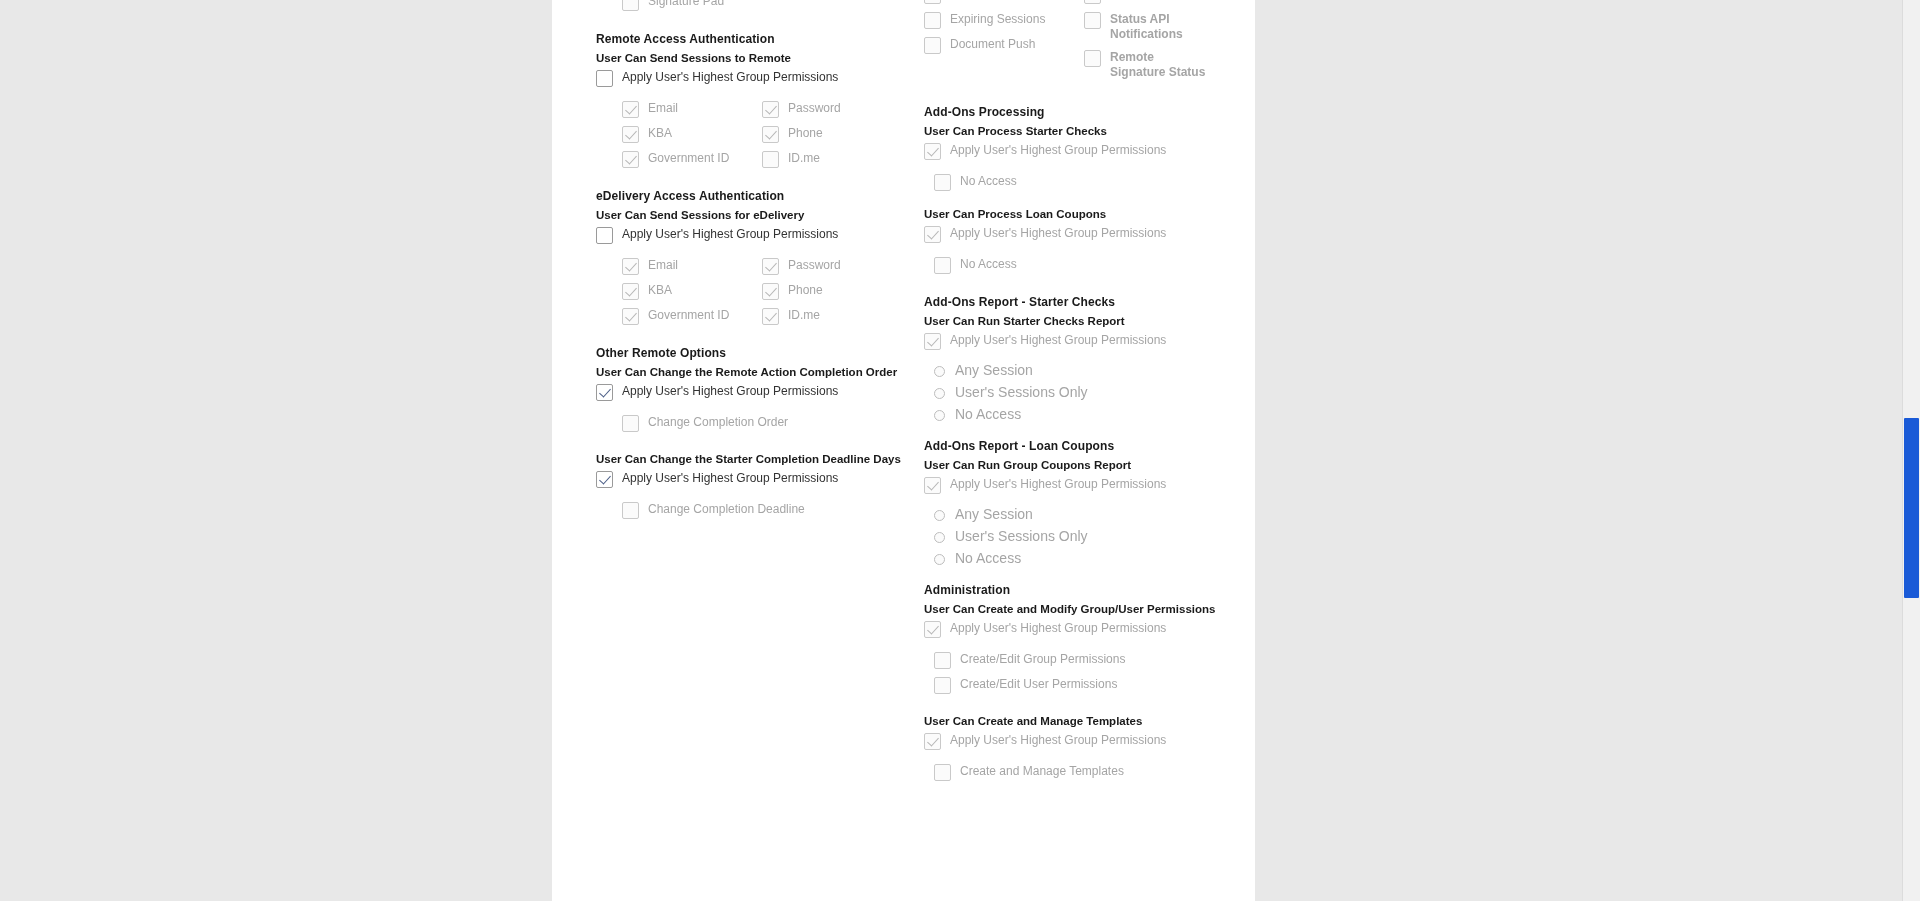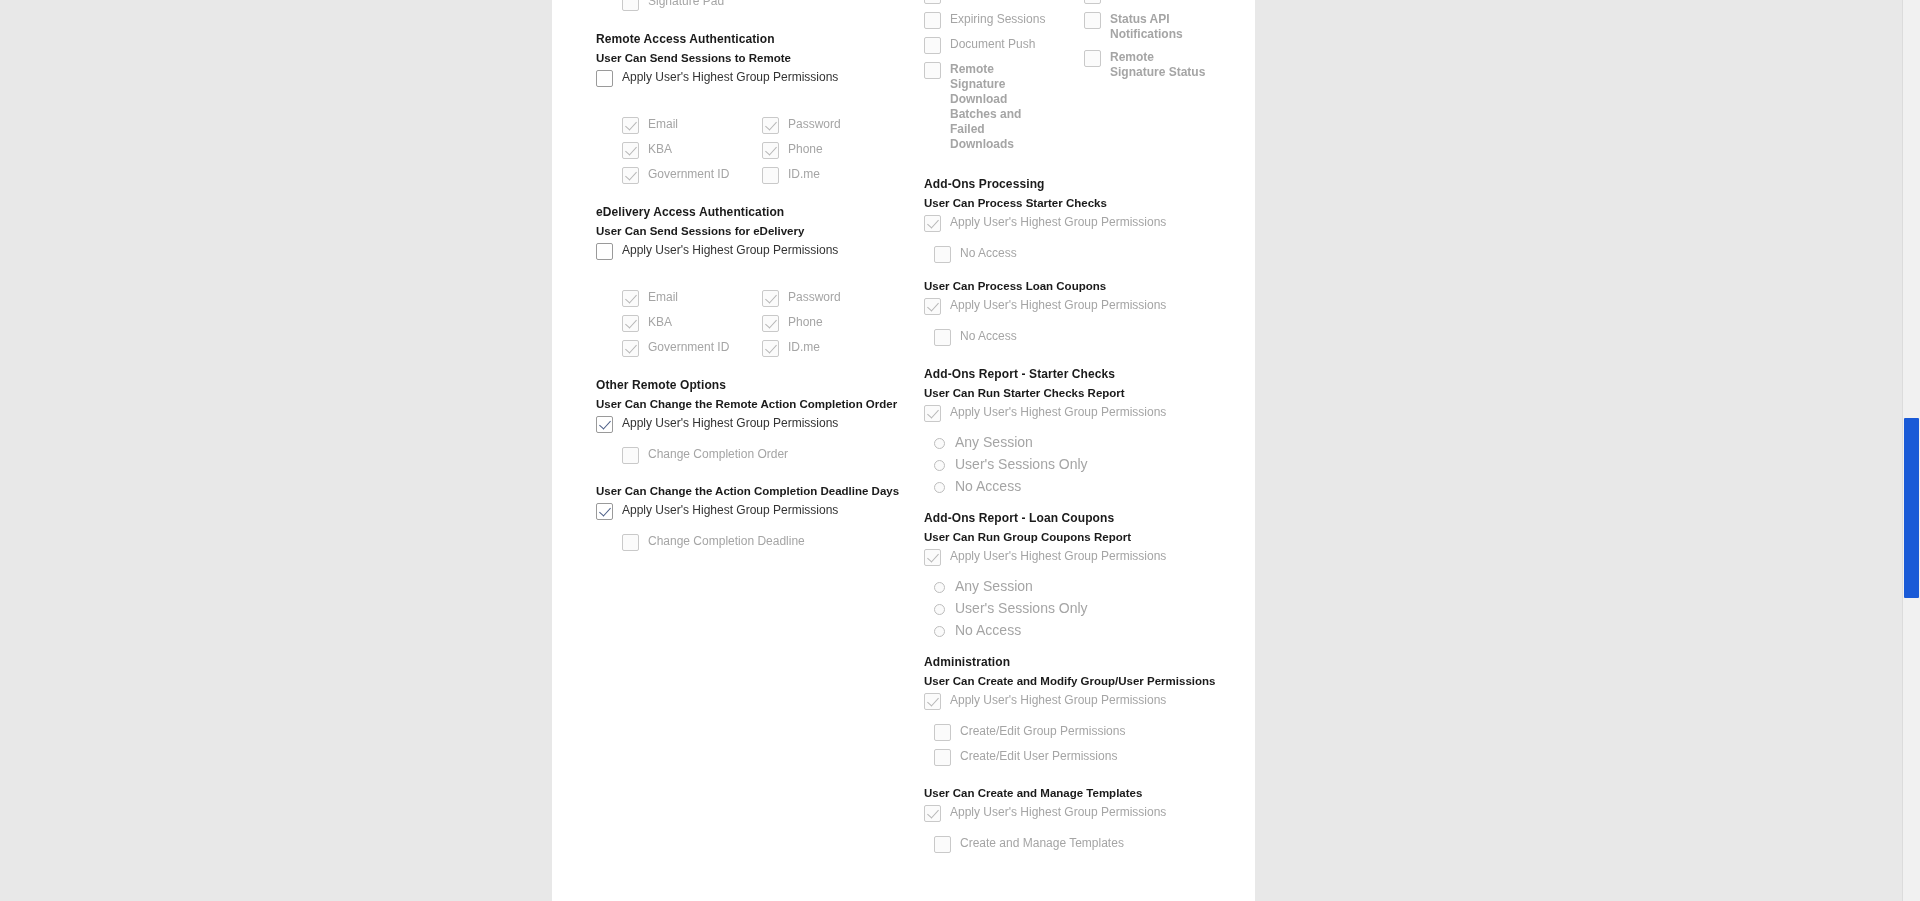--- a/index.html
+++ b/index.html
@@ -139,21 +139,20 @@
   .rb-label {
     font-size: 14px;
     color: #a5a5a5;
     line-height: 15px;
   }
 
   
   .grid2 {
     display: flex;
     padding-left: 26px;
-    margin-top: 16px;
   }
   .grid2 .gcol { width: 140px; }
   .grid2 .gcol.second { width: 160px; }
 
   .spacer-6 { height: 6px; }
   .spacer-10 { height: 10px; }
   .spacer-14 { height: 14px; }
   .spacer-18 { height: 18px; }
 
   .wrap-label {
@@ -276,21 +275,21 @@
         <span class="cb-label">Apply User's Highest Group Permissions</span>
       </div>
       <div class="spacer-6"></div>
       <div class="row indent-2">
         <span class="cb disabled"></span>
         <span class="cb-label dim">Change Completion Order</span>
       </div>
 
       <div class="spacer-14"></div>
 
-      <div class="sub-title">User Can Change the Action Completion Deadline Days</div>
+      <div class="sub-title">User Can Change the Starter Completion Deadline Days</div>
       <div class="row">
         <span class="cb checked"></span>
         <span class="cb-label">Apply User's Highest Group Permissions</span>
       </div>
       <div class="spacer-6"></div>
       <div class="row indent-2">
         <span class="cb disabled"></span>
         <span class="cb-label dim">Change Completion Deadline</span>
       </div>
 
@@ -304,24 +303,20 @@
             <span class="cb disabled"></span>
             <span class="cb-label dim">Transaction Based</span>
           </div>
           <div class="row">
             <span class="cb disabled"></span>
             <span class="cb-label dim">Expiring Sessions</span>
           </div>
           <div class="row">
             <span class="cb disabled"></span>
             <span class="cb-label dim">Document Push</span>
-          </div>
-          <div class="row">
-            <span class="cb disabled"></span>
-            <span class="cb-label dim wrap-label">Remote Signature Download Batches and Failed Downloads</span>
           </div>
         </div>
         <div style="width:150px;">
           <div class="row">
             <span class="cb disabled"></span>
             <span class="cb-label dim">Session Status</span>
           </div>
           <div class="row">
             <span class="cb disabled"></span>
             <span class="cb-label dim wrap-label">Status API Notifications</span>

